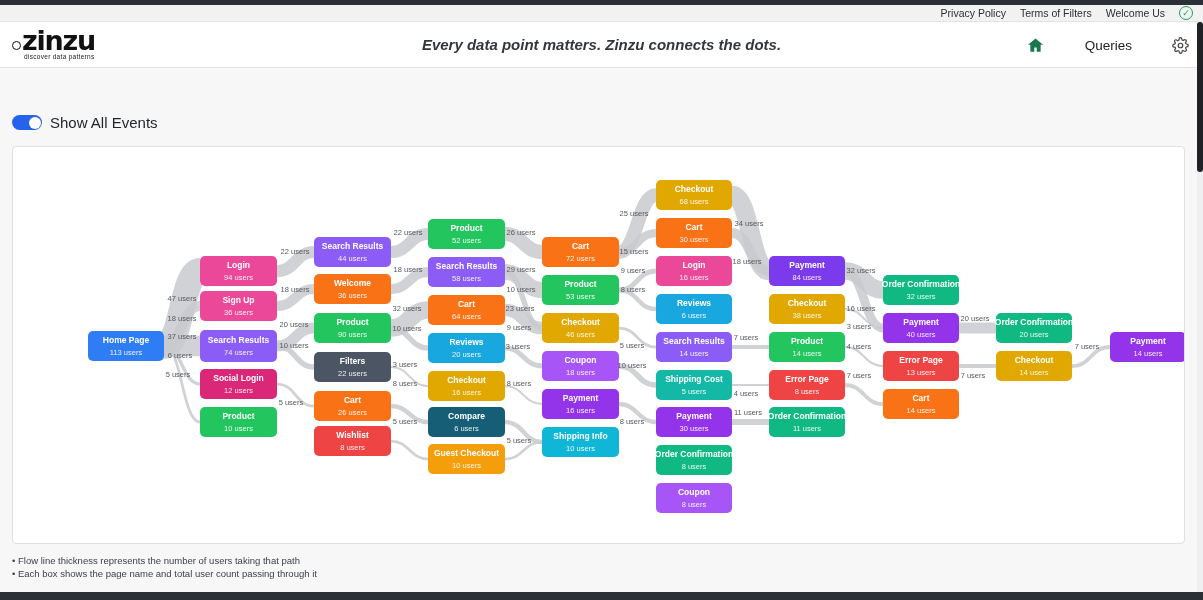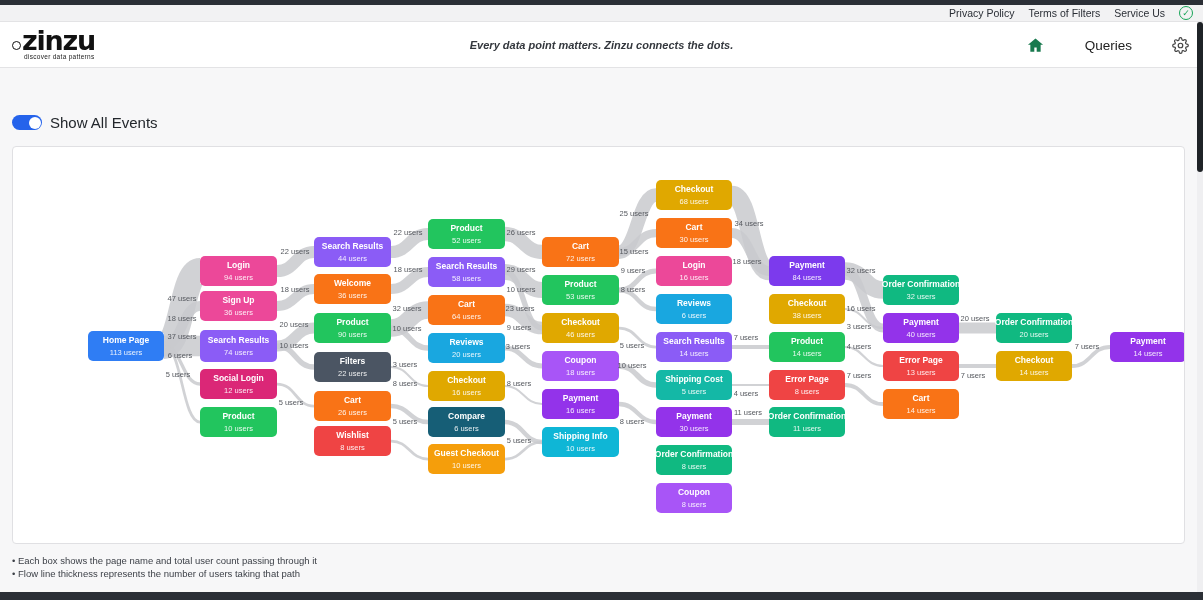--- a/index.html
+++ b/index.html
@@ -57,21 +57,21 @@
     line-height:26px; color:#111;
     font-family:"DejaVu Sans", sans-serif;
     text-align:center;
   }
   .logo-tag {
     font-size:6.5px; letter-spacing:0.3px; color:#222;
     margin-top:-1px; margin-left:2px;
   }
   .tagline {
     position:absolute; left:0; right:0; text-align:center;
-    font-size:11px; font-style:italic; font-weight:bold; color:#33373d;
+    font-size:15px; font-style:italic; font-weight:bold; color:#33373d;
   }
   .header-right {
     position:absolute; right:14px; top:0; height:46px;
     display:flex; align-items:center; gap:40px;
   }
   .home-icon { color:#18794e; display:flex; align-items:center; cursor:pointer; }
   .queries-link { font-size:13.5px; color:#222; cursor:pointer; }
   .gear-icon { color:#444; display:flex; align-items:center; cursor:pointer; }
 
   
@@ -146,21 +146,21 @@
 </head>
 <body>
 
 <div id="app">
 
   <div class="top-strip"></div>
 
   <div class="util-bar">
     <span class="util-link">Privacy Policy</span>
     <span class="util-link">Terms of Filters</span>
-    <span class="util-link">Service Us</span>
+    <span class="util-link">Welcome Us</span>
     <span class="check-badge">✓</span>
   </div>
 
   <div class="header">
     <div class="logo-wrap">
       <div class="logo-ring"></div>
       <div class="logo-text-col">
         <div class="logo-word">zinzu</div>
         <div class="logo-tag">discover data patterns</div>
       </div>
@@ -516,20 +516,20 @@
           <text x="846" y="200" class="link-label">4 users</text>
           <text x="846" y="229" class="link-label">7 users</text>
           <text x="962" y="172" class="link-label">20 users</text>
           <text x="960" y="229" class="link-label">7 users</text>
           <text x="1074" y="200" class="link-label">7 users</text>
         </g>
     </svg>
   </div>
 
   <div class="notes">
+    <div class="note-line">• Flow line thickness represents the number of users taking that path</div>
     <div class="note-line">• Each box shows the page name and total user count passing through it</div>
-    <div class="note-line">• Flow line thickness represents the number of users taking that path</div>
   </div>
 
   <div class="scroll-track"></div>
   <div class="scroll-thumb"></div>
   <div class="bottom-strip"></div>
 </div>
 
 </body></html>

